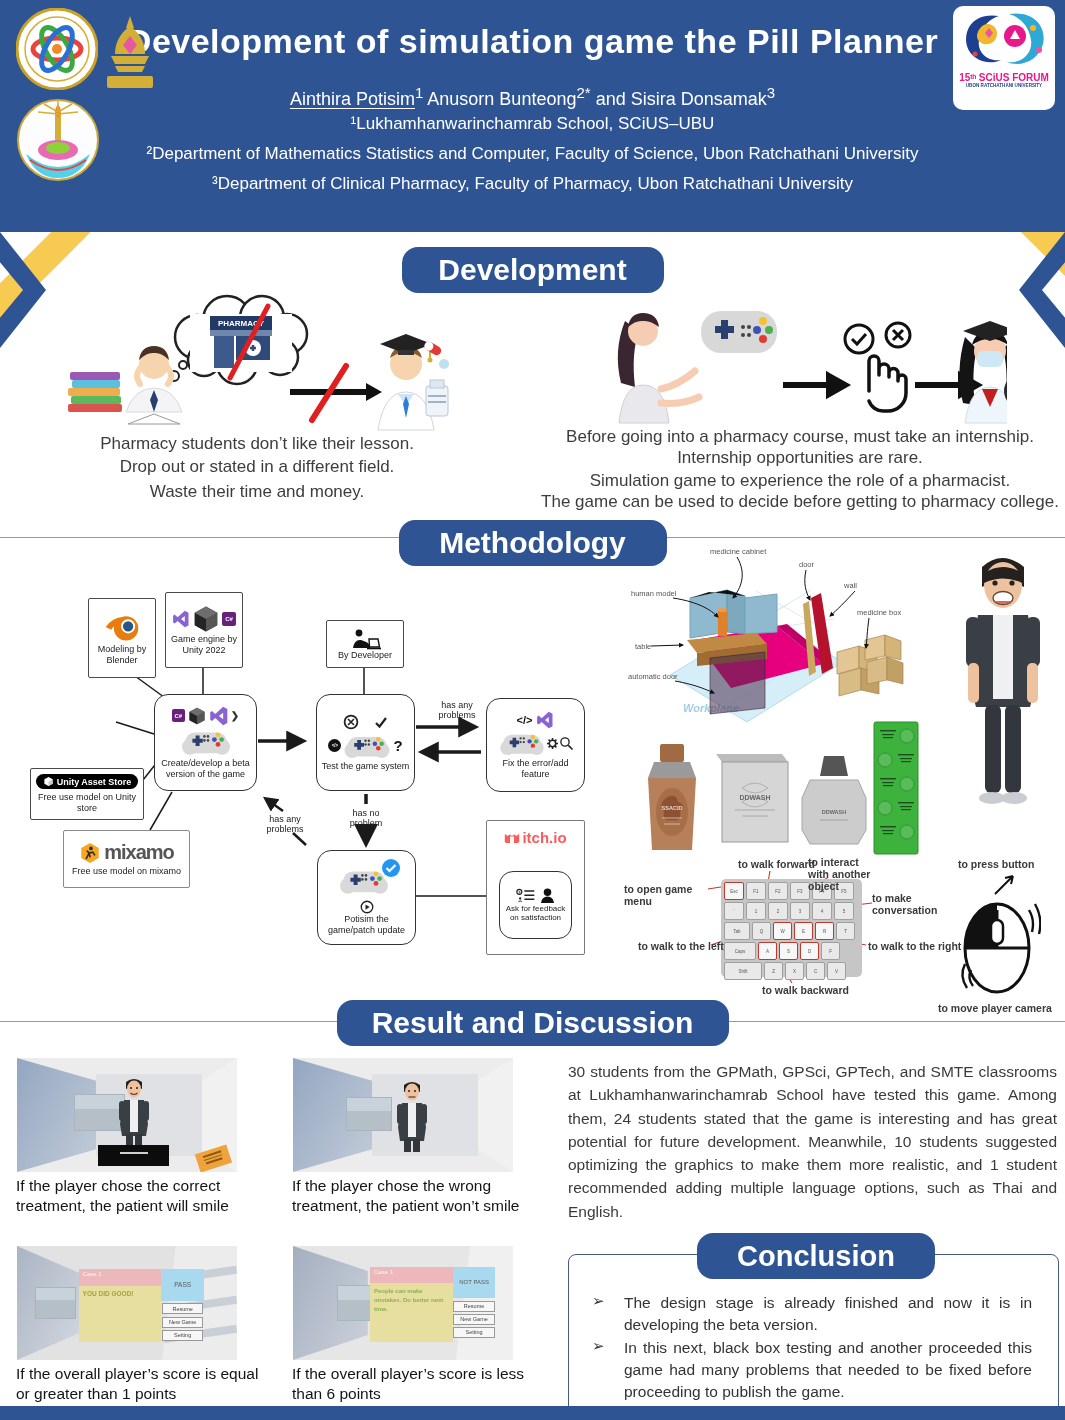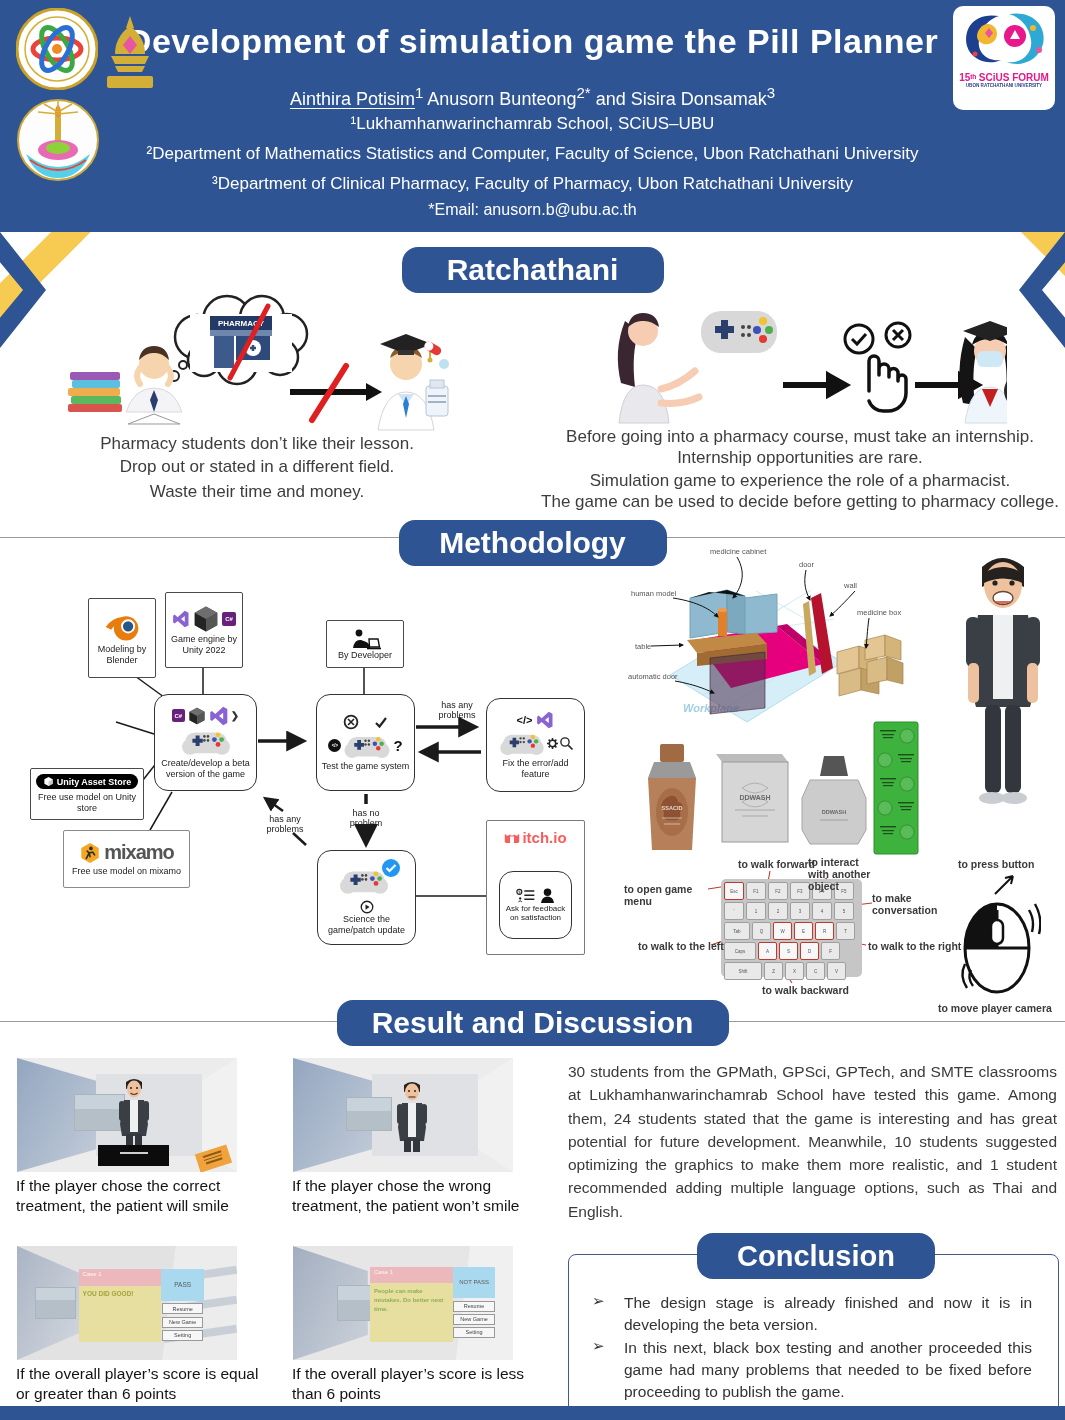--- a/index.html
+++ b/index.html
@@ -118,21 +118,20 @@
   </svg>
 
   <div id="hdr"></div>
   <div class="hline" id="title">Development of simulation game the Pill Planner</div>
   <div class="hline" id="authors">
     <u>Ainthira Potisim</u><sup>1</sup><span> Anusorn Bunteong</span><sup>2*</sup><span> and Sisira Donsamak</span><sup>3</sup>
   </div>
   <div class="hline affil" style="top:114px">¹Lukhamhanwarinchamrab School, SCiUS–UBU</div>
   <div class="hline affil" style="top:144px">²Department of Mathematics Statistics and Computer, Faculty of Science, Ubon Ratchathani University</div>
   <div class="hline affil" style="top:174px">³Department of Clinical Pharmacy, Faculty of Pharmacy, Ubon Ratchathani University</div>
-  <div class="hline" style="top:201px;font-size:16px">*Email: anusorn.b@ubu.ac.th</div>
 
   <svg class="abs" style="left:16px;top:8px;z-index:3" width="82" height="82" viewBox="0 0 82 82">
     <circle cx="41" cy="41" r="40" fill="#fff" stroke="#c9a227" stroke-width="3"></circle>
     <circle cx="41" cy="41" r="32" fill="#fff" stroke="#d4af37" stroke-width="1.5"></circle>
     <g fill="none" stroke-width="5">
       <ellipse cx="41" cy="41" rx="24" ry="11" stroke="#e8443a"></ellipse>
       <ellipse cx="41" cy="41" rx="24" ry="11" stroke="#3aa843" transform="rotate(60 41 41)"></ellipse>
       <ellipse cx="41" cy="41" rx="24" ry="11" stroke="#2a6fd4" transform="rotate(120 41 41)"></ellipse>
     </g>
     <circle cx="41" cy="41" r="5" fill="#f08a24"></circle>
@@ -171,21 +170,21 @@
     </svg>
     <div style="color:#e8178a;font-weight:700;font-size:10px;line-height:1.1">15ᵗʰ SCiUS FORUM</div>
     <div style="color:#2a3f8f;font-size:4.6px;font-weight:700">UBON RATCHATHANI UNIVERSITY</div>
   </div>
 
   <div class="ystripe" style="left:-44px;top:258px;width:150px;height:28px;transform:rotate(-45deg)"></div>
   <div class="bchev" style="left:0;top:232px;clip-path:polygon(0 0,100% 50%,0 100%,0 74%,50% 50%,0 26%)"></div>
   <div class="ystripe" style="right:-55px;top:168px;width:220px;height:44px;transform:rotate(45deg)"></div>
   <div class="bchev" style="right:0;top:232px;clip-path:polygon(100% 0,0 50%,100% 100%,100% 74%,50% 50%,100% 26%)"></div>
 
-  <div class="pill" style="left:50%;transform:translateX(-50%);top:247px;width:262px">Ratchathani</div>
+  <div class="pill" style="left:50%;transform:translateX(-50%);top:247px;width:262px">Development</div>
 
   <svg class="abs" style="left:62px;top:292px;z-index:2" width="390" height="140" viewBox="0 0 390 140">
 
     <g>
       <g fill="#fff" stroke="#222" stroke-width="2.5">
         <circle cx="135" cy="45" r="22"></circle>
           <circle cx="165" cy="28" r="24"></circle>
           <circle cx="200" cy="26" r="22"></circle>
         <circle cx="225" cy="42" r="20"></circle>
           <circle cx="218" cy="65" r="18"></circle>
@@ -464,21 +463,21 @@
         </svg>
       <svg width="20" height="20" viewBox="0 0 20 20" style="position:absolute;right:-4px;top:-2px">
         <circle cx="10" cy="10" r="9" fill="#2196f3"></circle>
         <path d="M5.5,10 l3,3 L14.5,7" stroke="#fff" stroke-width="2.2" fill="none"></path>
       </svg>
     </div>
     <svg width="14" height="14" viewBox="0 0 16 16">
       <circle cx="8" cy="8" r="6.6" fill="none" stroke="#222" stroke-width="1.5"></circle>
       <path d="M6.3,5 L11,8 L6.3,11 Z" fill="#222"></path>
     </svg>
-    <div class="fcap">Science the game/patch update</div>
+    <div class="fcap">Potisim the game/patch update</div>
   </div>
 
   <div class="fbox" style="left:486px;top:820px;width:97px;height:125px;border-color:#7a7a7a;justify-content:flex-start;padding-top:8px">
     <div style="display:flex;align-items:flex-start;gap:2px">
       <svg width="16" height="15" viewBox="0 0 20 18">
           <use href="#storefront"></use>
         </svg>
       <span style="color:#fa5c5c;font-size:15px;font-weight:700">itch.io</span>
     </div>
     <div class="fbox rbox" style="left:12px;top:50px;width:71px;height:66px;border-width:1.2px">
@@ -835,21 +834,21 @@
         <div style="flex:1;background:#e7df9f;color:#8faf52;font-size:6px;font-weight:700;padding:4px;box-sizing:border-box;line-height:1.5">People can make mistakes. Do better next time.</div>
       </div>
       <div style="width:34%;display:flex;flex-direction:column;align-items:center">
         <div style="width:100%;height:42%;background:#a9d9ee;color:#5a5a5a;font-size:6px;display:flex;align-items:center;justify-content:center">NOT PASS</div>
         <div style="width:92%;margin-top:6%;background:#f7f7f7;border:0.5px solid #999;color:#444;font-size:5.5px;text-align:center;padding:1.5px 0">Resume</div>
         <div style="width:92%;margin-top:5%;background:#f7f7f7;border:0.5px solid #999;color:#444;font-size:5.5px;text-align:center;padding:1.5px 0">New Game</div>
         <div style="width:92%;margin-top:5%;background:#f7f7f7;border:0.5px solid #999;color:#444;font-size:5.5px;text-align:center;padding:1.5px 0">Setting</div>
       </div>
     </div>
   </div>
-  <div class="cap" style="left:16px;top:1364px;width:245px">If the overall player’s score is equal or greater than 6 points</div>
+  <div class="cap" style="left:16px;top:1364px;width:245px">If the overall player’s score is equal or greater than 1 points</div>
   <div class="cap" style="left:292px;top:1364px;width:240px">If the overall player’s score is less than 6 points</div>
 
   <div id="concBox"></div>
   <div class="pill" style="left:697px;top:1233px;width:238px;font-size:29px">Conclusion</div>
   <div class="bullet" style="top:1292px">
     <span class="bmark">➢</span>
     <span class="btext">The design stage is already finished and now it is in developing the beta version.</span>
   </div>
   <div class="bullet" style="top:1337px">
     <span class="bmark">➢</span>

